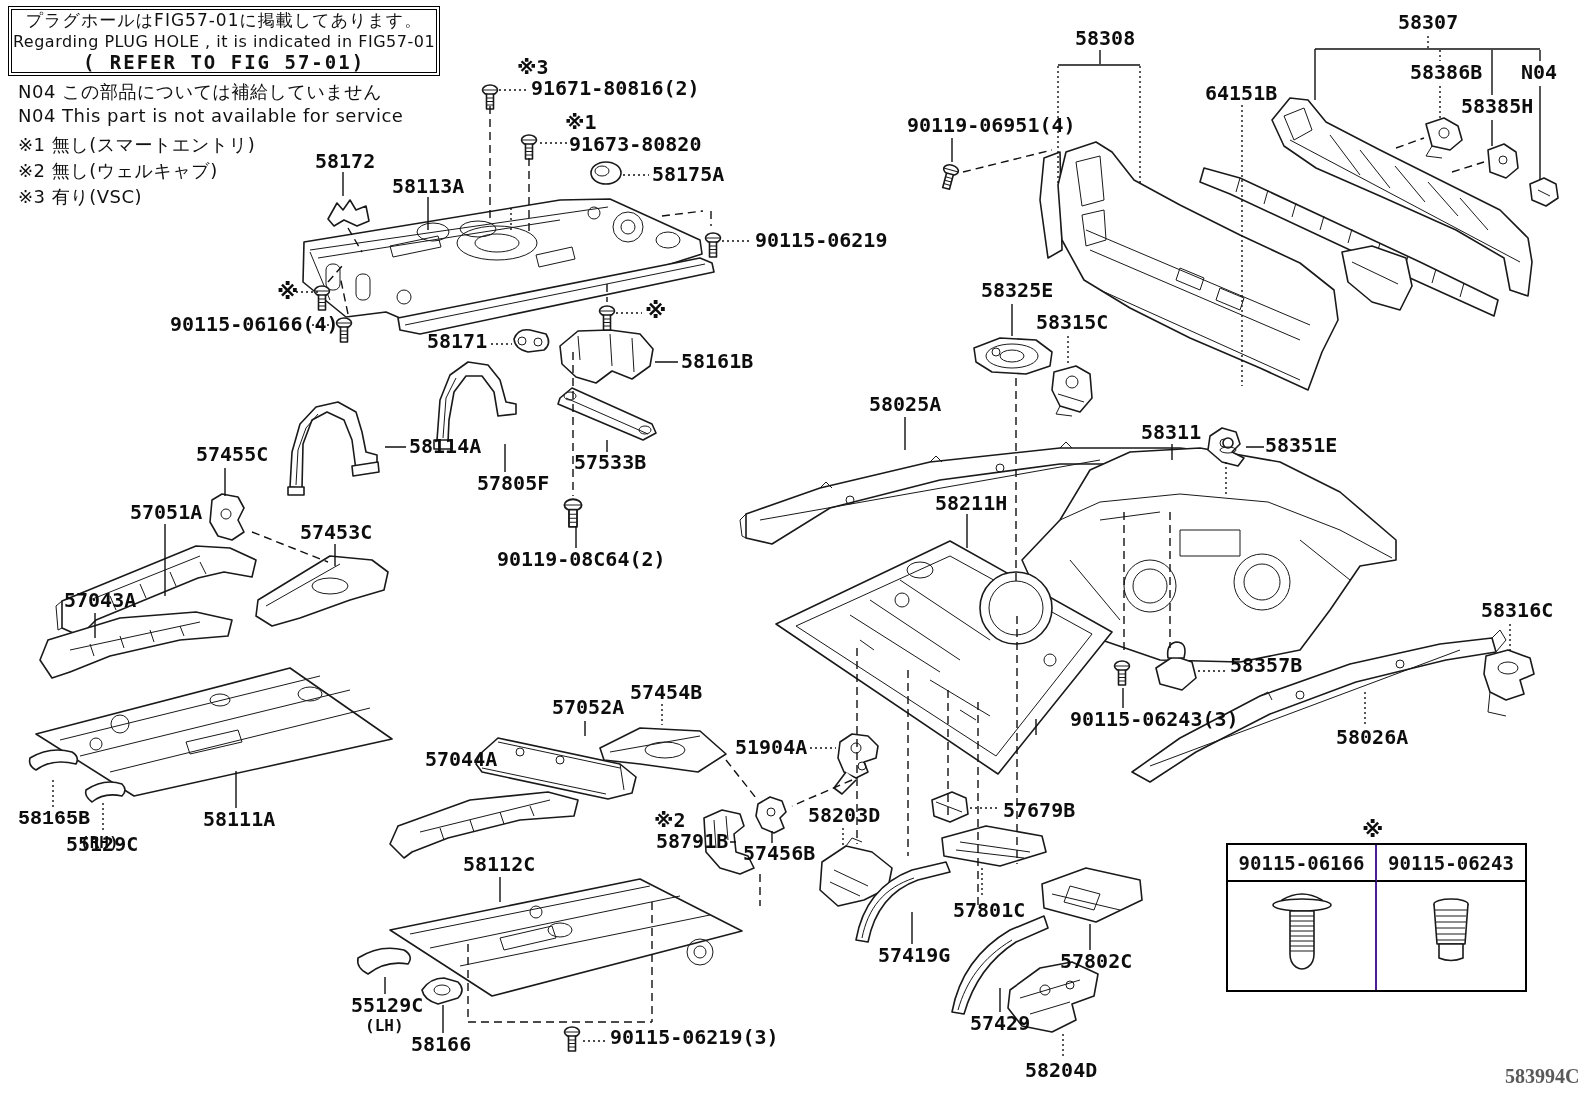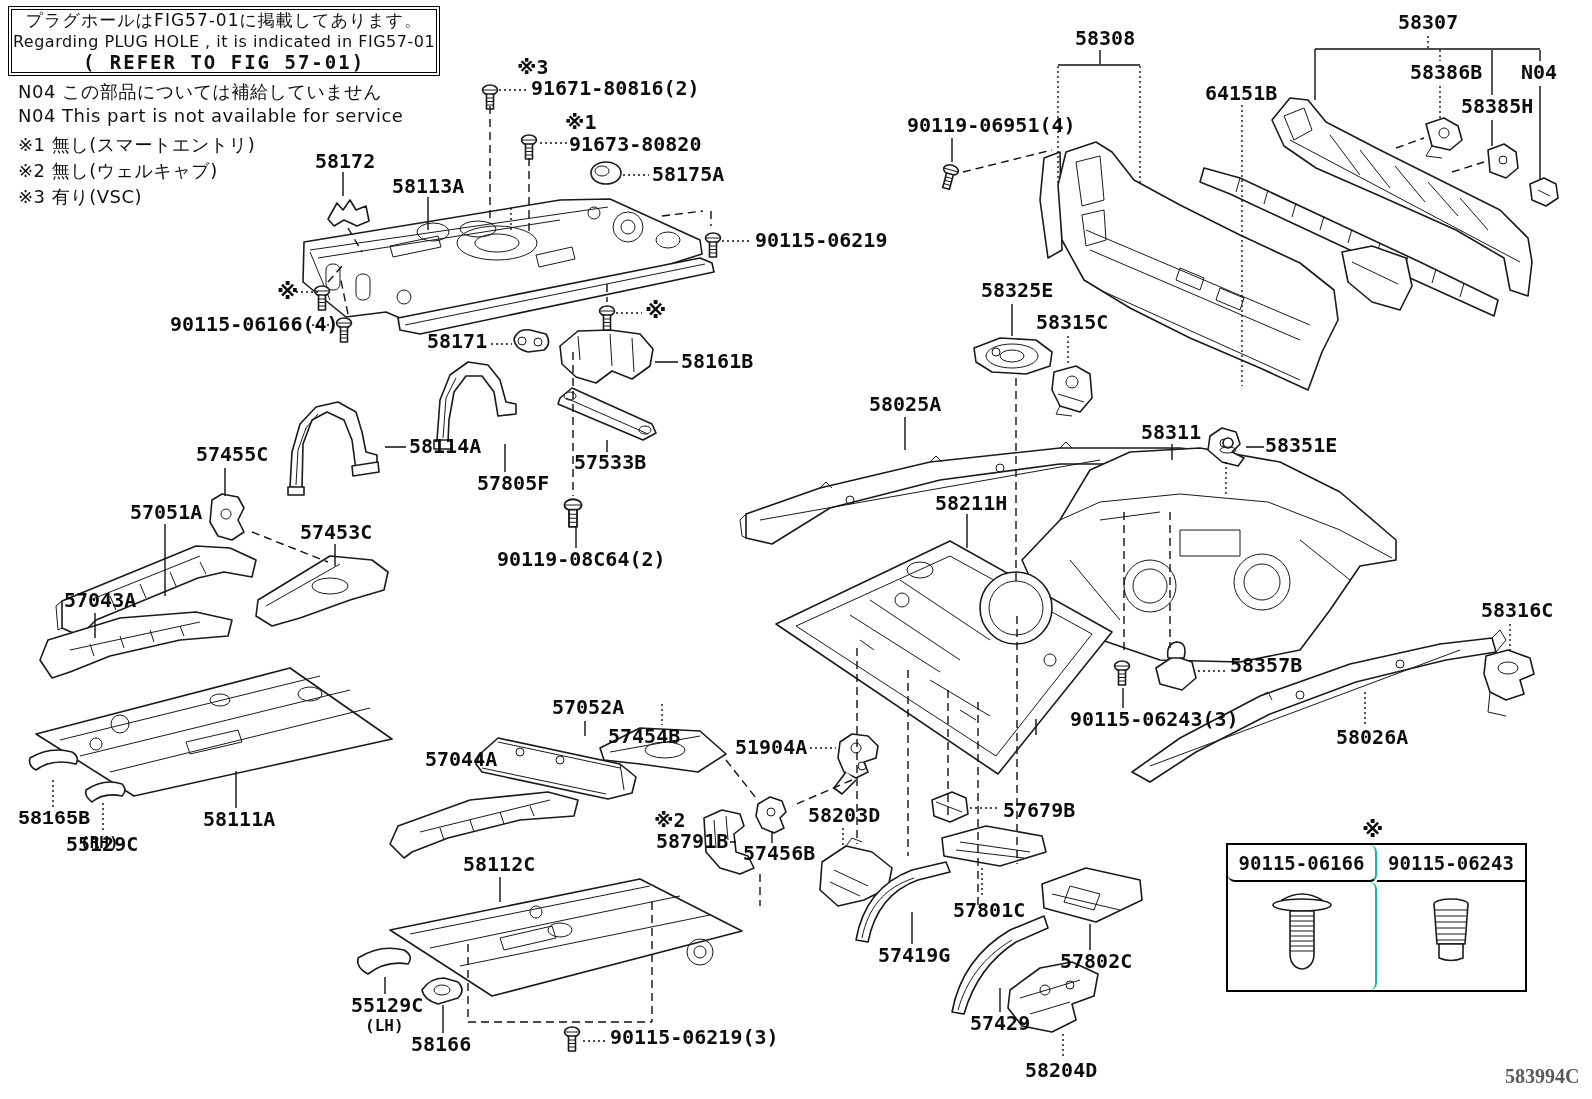--- a/index.html
+++ b/index.html
@@ -21,21 +21,21 @@
            display:flex;flex-direction:column;justify-content:center;align-items:center;background:#fff;}
   .nb1{font-size:17px;letter-spacing:1px;}
   .nb2{font-size:16px;letter-spacing:.5px;}
   .nb3{font-size:19px;font-weight:700;letter-spacing:2px;font-family:"DejaVu Sans Mono","DejaVu Sans",monospace;}
   .noteline{position:absolute;font-size:18px;letter-spacing:.5px;white-space:pre;}
   .ftable{position:absolute;left:1226px;top:843px;width:297px;height:145px;border:2px solid #000;
           display:grid;grid-template-columns:149px 1fr;grid-template-rows:37px 1fr;background:#fff;}
   .fcell{display:flex;align-items:center;justify-content:center;}
   .fh{font-family:"DejaVu Sans Mono","DejaVu Sans",monospace;font-weight:700;font-size:19px;
       border-bottom:2px solid #000;}
-  .fh.left,.fb.left{border-right:2px solid #14b8a6;border-radius:7px;}
+  .fh.left,.fb.left{border-right:2px solid #4c1d95;}
 </style>
 </head>
 <body>
 
 <div class="stage">
 
 <svg class="art" width="1592" height="1099" viewBox="0 0 1592 1099">
   <defs>
     <g id="bolt">
       <ellipse cx="0" cy="0" rx="7.5" ry="5" class="part-line"></ellipse>
@@ -364,21 +364,21 @@
       <div class="lbl part" style="left: 196px; top: 444px;">57455C</div>
       <div class="lbl part" style="left: 497px; top: 549px;">90119-08C64(2)</div>
       <div class="lbl part" style="left: 130px; top: 502px;">57051A</div>
       <div class="lbl part" style="left: 300px; top: 522px;">57453C</div>
       <div class="lbl part" style="left: 64px; top: 590px;">57043A</div>
       <div class="lbl part" style="left: 18px; top: 809px; font-family: Liberation Mono, monospace;">58165B</div>
       <div class="lbl part" style="left: 66px; top: 834px;">55129C</div>
       <div class="lbl paren" style="left: 80px; top: 835px;">(RH)</div>
       <div class="lbl part" style="left: 203px; top: 809px;">58111A</div>
       <div class="lbl part" style="left: 552px; top: 697px;">57052A</div>
-      <div class="lbl part" style="left: 608px; top: 682px; margin-top: 44px;">57454B</div>
+      <div class="lbl part" style="left: 630px; top: 682px;">57454B</div>
       <div class="lbl part" style="left: 425px; top: 749px;">57044A</div>
       <div class="lbl part" style="left: 735px; top: 737px;">51904A</div>
       <div class="lbl part" style="left: 654px; top: 810px;">※2</div>
       <div class="lbl part" style="left: 656px; top: 831px;">58791B</div>
       <div class="lbl part" style="left: 743px; top: 843px;">57456B</div>
       <div class="lbl part" style="left: 463px; top: 854px;">58112C</div>
       <div class="lbl part" style="left: 351px; top: 995px;">55129C</div>
       <div class="lbl paren" style="left: 365px; top: 1018px;">(LH)</div>
       <div class="lbl part" style="left: 411px; top: 1034px;">58166</div>
       <div class="lbl part" style="left: 610px; top: 1027px;">90115-06219(3)</div>

